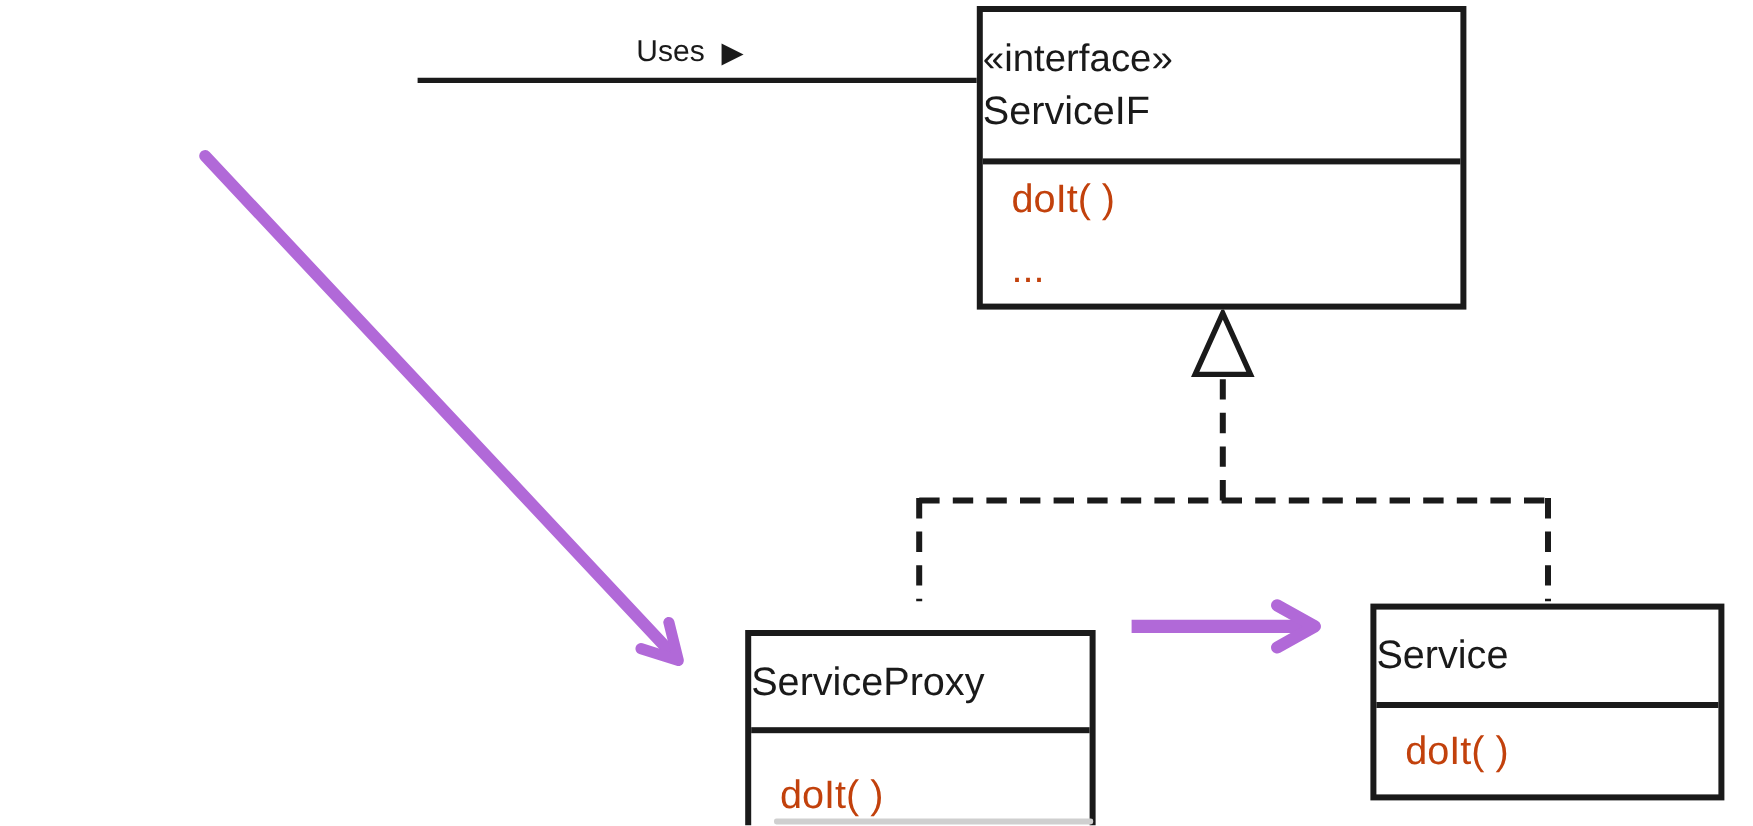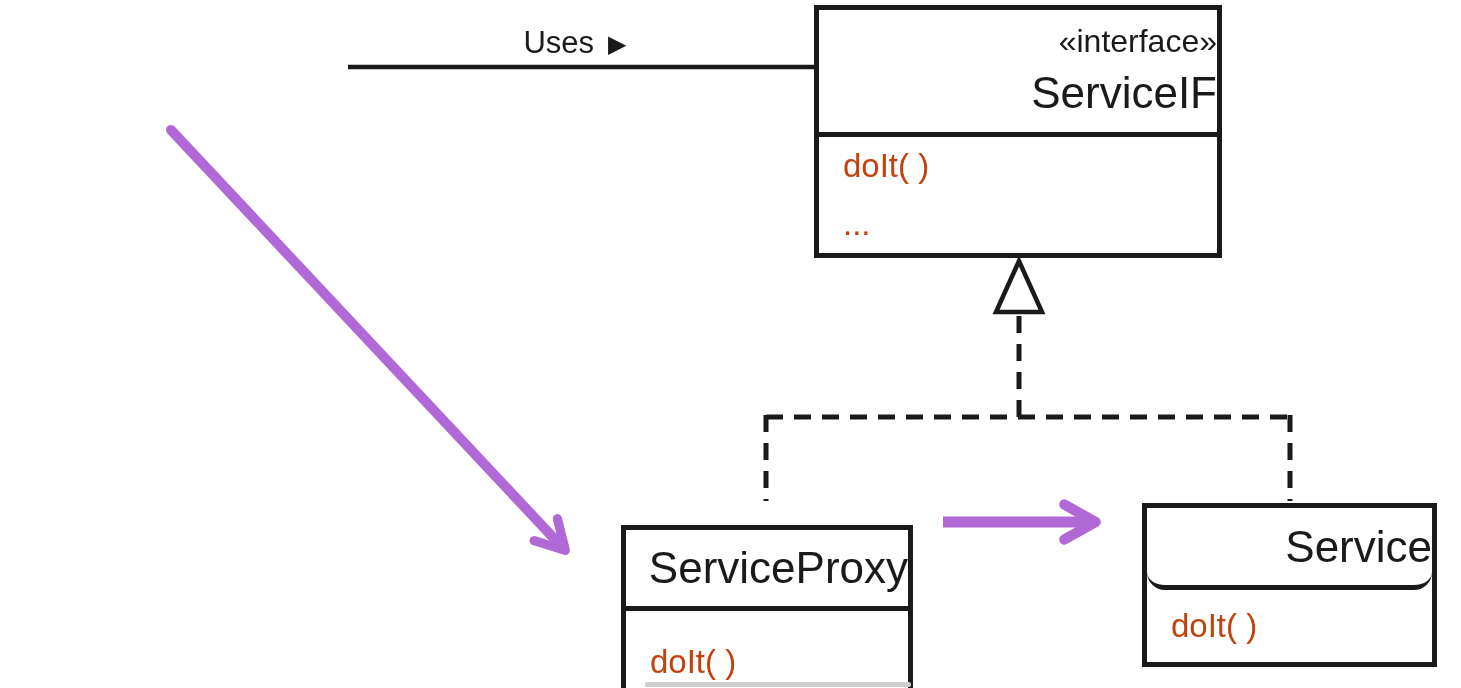--- a/index.html
+++ b/index.html
@@ -26,31 +26,30 @@
     background: #ffffff;
     border: 5px solid #1a1a1a;
     box-sizing: border-box;
     color: #1a1a1a;
     display: flex;
     flex-direction: column;
   }
   .name-compartment {
     display: flex;
     flex-direction: column;
-    align-items: flex-end;
+    align-items: flex-start;
     justify-content: center;
     box-sizing: border-box;
     line-height: 1.35;
-    padding-left: 28px;
   }
   .name-compartment.divided {
     border-bottom: 5px solid #1a1a1a;
   }
   .class-name {
-    font-size: 44px;
+    font-size: 33px;
     color: #1a1a1a;
   }
   .stereotype {
     font-size: 32px;
     color: #1a1a1a;
   }
   .methods-compartment {
     box-sizing: border-box;
     display: flex;
     flex-direction: column;
@@ -78,32 +77,32 @@
   #serviceif-box .method { line-height: 1.75; }
   #serviceproxy-box {
     left: 621px; top: 525px;
     width: 292px; height: 194px;
   }
   #serviceproxy-box .name-compartment { height: 81px; }
   #service-box {
     left: 1142px; top: 503px;
     width: 295px; height: 164px;
   }
-  #service-box .name-compartment { height: 82px; border-radius: 18px; }
+  #service-box .name-compartment { height: 82px; }
   #uses-label {
     position: absolute;
     left: 500px; top: 26px;
     width: 150px; height: 34px;
     display: flex;
     align-items: center;
     justify-content: center;
     gap: 14px;
     color: #1a1a1a;
   }
-  #uses-label .uses-text { font-size: 31px; }
+  #uses-label .uses-text { font-size: 25px; }
   #uses-label .uses-arrow { font-size: 24px; padding-top: 2px; }
   #shadow-line {
     position: absolute;
     left: 645px; top: 682px;
     width: 266px; height: 5px;
     background: #cfcfcf;
     border-radius: 2px;
   }
 </style>
 </head>

